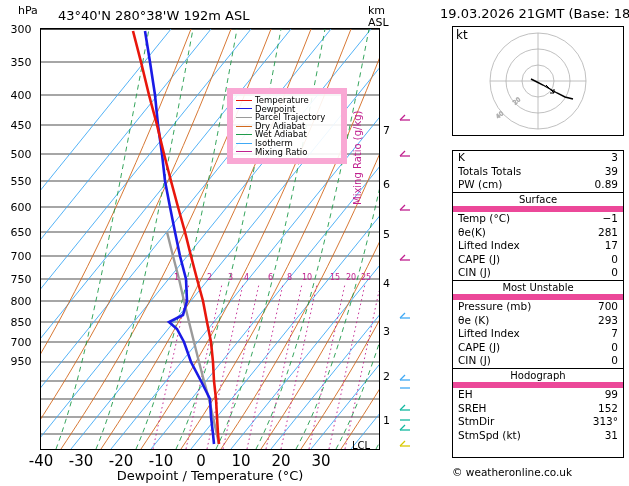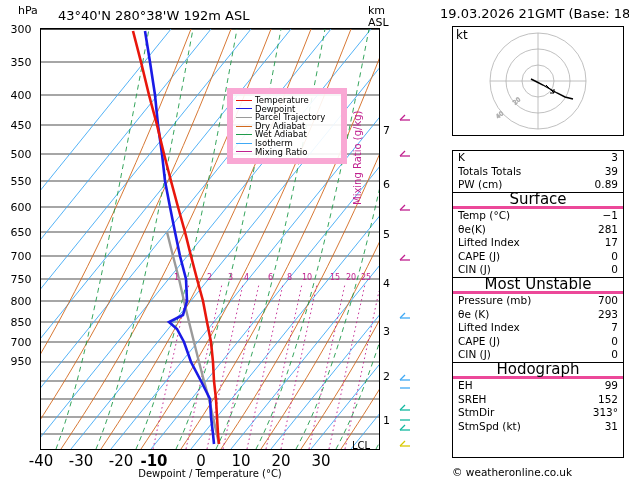--- a/index.html
+++ b/index.html
@@ -9,36 +9,36 @@
   #skewt-panel{position:absolute;left:0;top:0;width:420px;height:486px;}
   #hpa-label{position:absolute;left:18px;top:4px;font-size:11px;color:#000;}
   #title{position:absolute;left:58px;top:8px;font-size:13px;color:#000;white-space:nowrap;}
   #km-label{position:absolute;left:368px;top:4px;font-size:11px;color:#000;}
   #asl-label{position:absolute;left:368px;top:16px;font-size:11px;color:#000;}
   .plot{position:absolute;left:40px;top:28px;width:340px;height:422px;border:1px solid #000;box-sizing:border-box;background:#fff;overflow:hidden;}
   .plot svg{position:absolute;left:0;top:0;}
   .ytick{position:absolute;right:382px;font-size:11px;color:#000;text-align:center;width:34px;}
   .xtick{position:absolute;top:452px;font-size:15px;color:#000;text-align:center;width:30px;}
   .rtick{position:absolute;left:383px;font-size:11px;color:#000;}
-  #xaxis-title{position:absolute;left:40px;top:468px;width:340px;text-align:center;font-size:10px;color:#000;}
+  #xaxis-title{position:absolute;left:40px;top:468px;width:340px;text-align:center;font-size:13px;color:#000;}
   .legend{position:absolute;left:186px;top:31px;width:120px;font-size:8.5px;line-height:8.6px;color:#000;background:rgba(255,255,255,0.9);border:6px solid #f9a8d4;padding:2px 3px;box-sizing:border-box;margin-top:28px;}
   .legrow{display:flex;align-items:center;height:8.6px;}
   .legline{width:16px;height:0;border-top-width:1.6px;border-top-style:solid;margin-right:3px;}
   .mix-label{position:absolute;font-size:8px;color:#c0208f;}
   #mixing-axis-label{position:absolute;left:352px;top:205px;font-size:10px;color:#c0208f;transform:rotate(-90deg);transform-origin:left top;white-space:nowrap;}
   #lcl-label{position:absolute;left:352px;top:440px;font-size:10px;color:#000;}
   
   #hodo-panel{position:absolute;left:452px;top:26px;width:172px;height:110px;border:1px solid #000;box-sizing:border-box;background:#fff;}
   #date-title{position:absolute;left:440px;top:6px;font-size:13px;color:#000;white-space:nowrap;}
   #kt-label{position:absolute;left:456px;top:28px;font-size:12px;color:#000;}
   #info-panel{position:absolute;left:452px;top:150px;width:172px;height:308px;border:1px solid #000;box-sizing:border-box;background:#fff;font-size:10.5px;color:#000;}
   .inforow{display:flex;justify-content:space-between;padding:0 5px;height:13.5px;line-height:13.5px;}
   .inforow .k{white-space:nowrap;}
   .inforow .v{white-space:nowrap;}
-  .sechead{text-align:center;height:13.5px;line-height:13.5px;border-top:1px solid #000;border-bottom:3px solid #ec4899;font-size:15px;}
+  .sechead{text-align:center;height:13.5px;line-height:13.5px;border-top:1px solid #000;border-bottom:6px solid #ec4899;font-size:10px;}
   #copyright{position:absolute;left:452px;top:466px;font-size:10.5px;color:#000;}
 </style>
 </head>
 <body>
 
 <div class="root">
 
   <div id="skewt-panel">
 
     <div id="hpa-label">hPa</div>
@@ -229,21 +229,21 @@
       </g>
       <g stroke="#d8c800" stroke-width="1.3" fill="none">
         <line x1="20" y1="418" x2="30" y2="418"></line>
           <line x1="20" y1="418" x2="25" y2="413"></line>
       </g>
     </svg>
 
     <div class="xtick" style="left:26px;">-40</div>
     <div class="xtick" style="left:66px;">-30</div>
     <div class="xtick" style="left:106px;">-20</div>
-    <div class="xtick" style="left:139px;font-weight:bold;">-10</div>
+    <div class="xtick" style="left:146px;">-10</div>
     <div class="xtick" style="left:186px;">0</div>
     <div class="xtick" style="left:226px;">10</div>
     <div class="xtick" style="left:266px;">20</div>
     <div class="xtick" style="left:306px;">30</div>
 
     <div id="xaxis-title">Dewpoint / Temperature (°C)</div>
   </div>
 
   <div id="date-title">19.03.2026 21GMT (Base: 18)</div>
 

